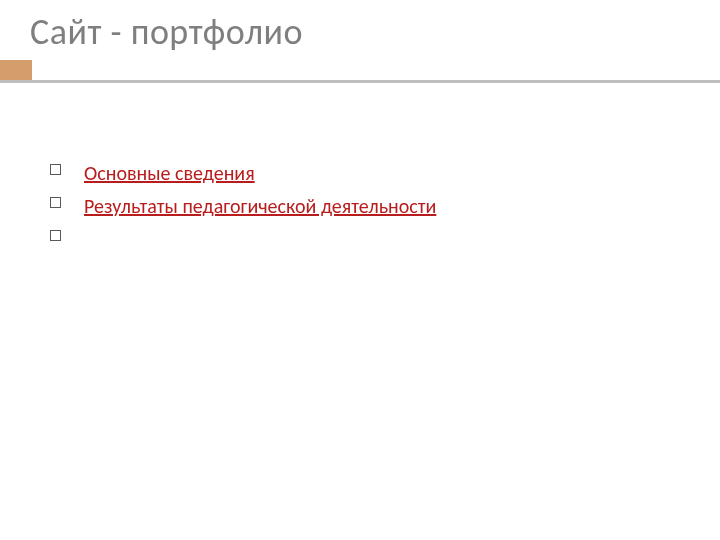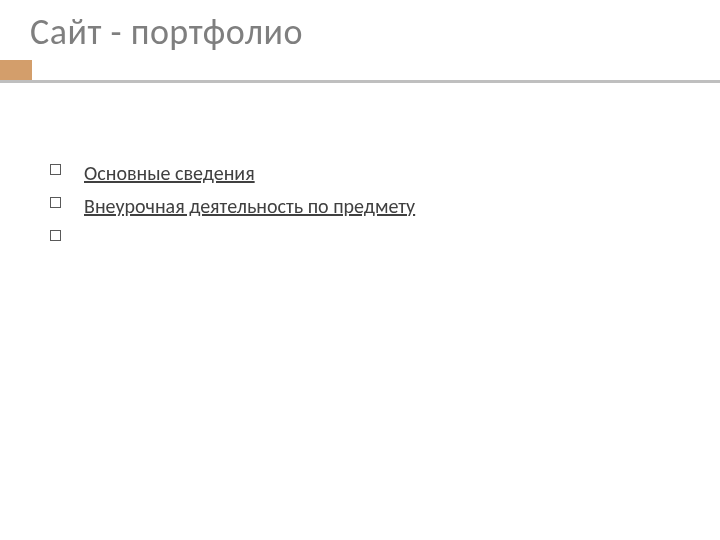--- a/index.html
+++ b/index.html
@@ -64,21 +64,21 @@
     position: absolute;
     left: 0;
     top: 4px;
     width: 11px;
     height: 11px;
     border: 1.5px solid #595959;
     background: transparent;
   }
   .list li .link {
     text-decoration: underline;
-    color: #404040;
+    color: #b91c1c;
   }
 </style>
 </head>
 <body>
 
 <div class="slide">
   <div class="title">Сайт - портфолио</div>
 
   <div class="divider-wrap">
     <div class="divider-accent"></div>
@@ -86,20 +86,20 @@
   </div>
 
   <div class="content">
     <ul class="list">
       <li>
         <span class="bullet"></span>
         <span class="link">Основные сведения</span>
       </li>
       <li>
         <span class="bullet"></span>
-        <span class="link">Внеурочная деятельность по предмету</span>
+        <span class="link">Результаты педагогической деятельности</span>
       </li>
       <li>
         <span class="bullet"></span>
       </li>
     </ul>
   </div>
 </div>
 
 </body></html>

